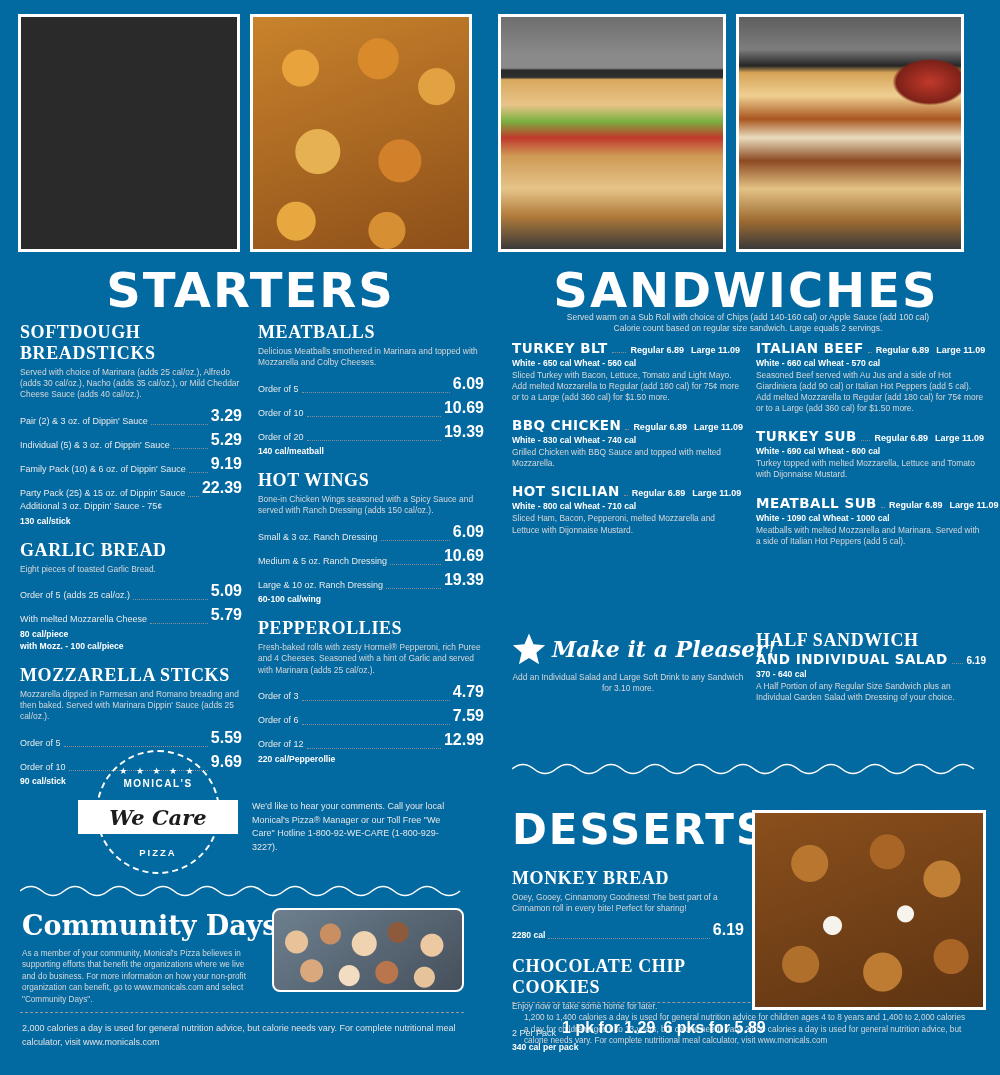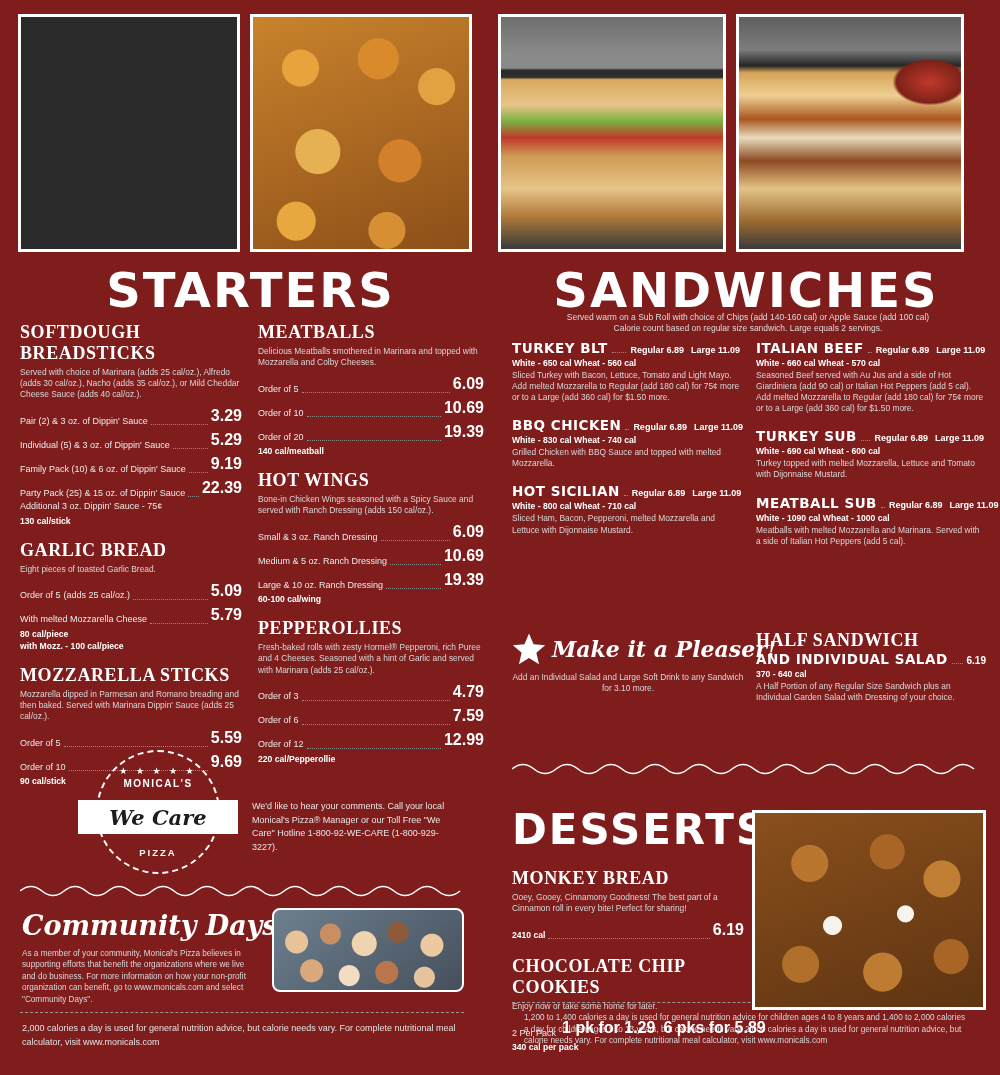--- a/index.html
+++ b/index.html
@@ -5,21 +5,21 @@
   * { box-sizing: border-box; }
   html, body { margin:0; padding:0; }
   body {
     width:1000px; height:1075px;
     background:#1a1a1a;
     font-family:"Liberation Sans", sans-serif;
     color:#ffffff;
     position:relative;
     overflow:hidden;
   }
-  .page { position:relative; width:1000px; height:1075px; background:#7f1d1d; }
+  .page { position:relative; width:1000px; height:1075px; background:#0369a1; }
 
   
   .photo-row { position:absolute; top:14px; left:18px; width:964px; height:238px; display:flex; gap:10px; }
   .photo { border:3px solid #ffffff; position:relative; overflow:hidden; background:#2a2a2a; }
   .p1 { width:222px; }
   .p2 { width:222px; }
   .p3 { width:228px; margin-left:16px; }
   .p4 { width:228px; }
 
   
@@ -139,21 +139,21 @@
   }
   .badge-ribbon span {
     font-family:"DejaVu Serif", serif; font-style:italic; font-weight:bold;
     font-size:21px; color:#1c1c1c;
   }
   #we-care-text { position:absolute; left:252px; top:800px; width:210px; font-size:9px; line-height:1.5; color:#e6e6e6; }
 
   
   #community-title {
     position:absolute; left:22px; top:910px;
-    font-family:"DejaVu Serif", serif; font-style:italic; font-weight:bold;
+    font-family:"DejaVu Serif", serif; font-weight:bold;
     font-size:27px; color:#ffffff;
   }
   #community-text { position:absolute; left:22px; top:948px; width:238px; font-size:8.2px; line-height:1.4; color:#d8d8d8; }
   #community-photo {
     position:absolute; left:272px; top:908px; width:192px; height:84px; border-radius:8px; border:2px solid #fff;
     background:
       radial-gradient(circle at 12% 40%, #e8c39a 0 11px, rgba(0,0,0,0) 12px),
       radial-gradient(circle at 30% 30%, #c98f63 0 10px, rgba(0,0,0,0) 11px),
       radial-gradient(circle at 48% 42%, #f0d3b0 0 12px, rgba(0,0,0,0) 13px),
       radial-gradient(circle at 66% 28%, #8d5a3b 0 10px, rgba(0,0,0,0) 11px),
@@ -468,21 +468,21 @@
   <div id="right-footer">1,200 to 1,400 calories a day is used for general nutrition advice for children ages 4 to 8 years and 1,400 to 2,000 calories a day for children ages 9 to 13 years, but calorie needs vary.  2,000 calories a day is used for general nutrition advice, but calorie needs vary. For complete nutritional meal calculator, visit www.monicals.com</div>
 
   <div class="big-title" id="desserts-title">DESSERTS</div>
   <div id="dessert-photo"></div>
 
   <div id="dessert-col">
     <div class="blk">
       <h3 class="item-name">MONKEY BREAD</h3>
       <p class="desc">Ooey, Gooey, Cinnamony Goodness! The best part of a Cinnamon roll in every bite! Perfect for sharing!</p>
       <div class="price-line">
-        <span class="cal" style="margin:0;">2410 cal</span>
+        <span class="cal" style="margin:0;">2280 cal</span>
         <span class="dots"></span>
         <span class="amt">6.19</span>
       </div>
     </div>
 
     <div class="blk">
       <h3 class="item-name">CHOCOLATE CHIP COOKIES</h3>
       <p class="desc">Enjoy now or take some home for later.</p>
       <div class="price-line">
         <span class="lbl">2 Per Pack</span>

